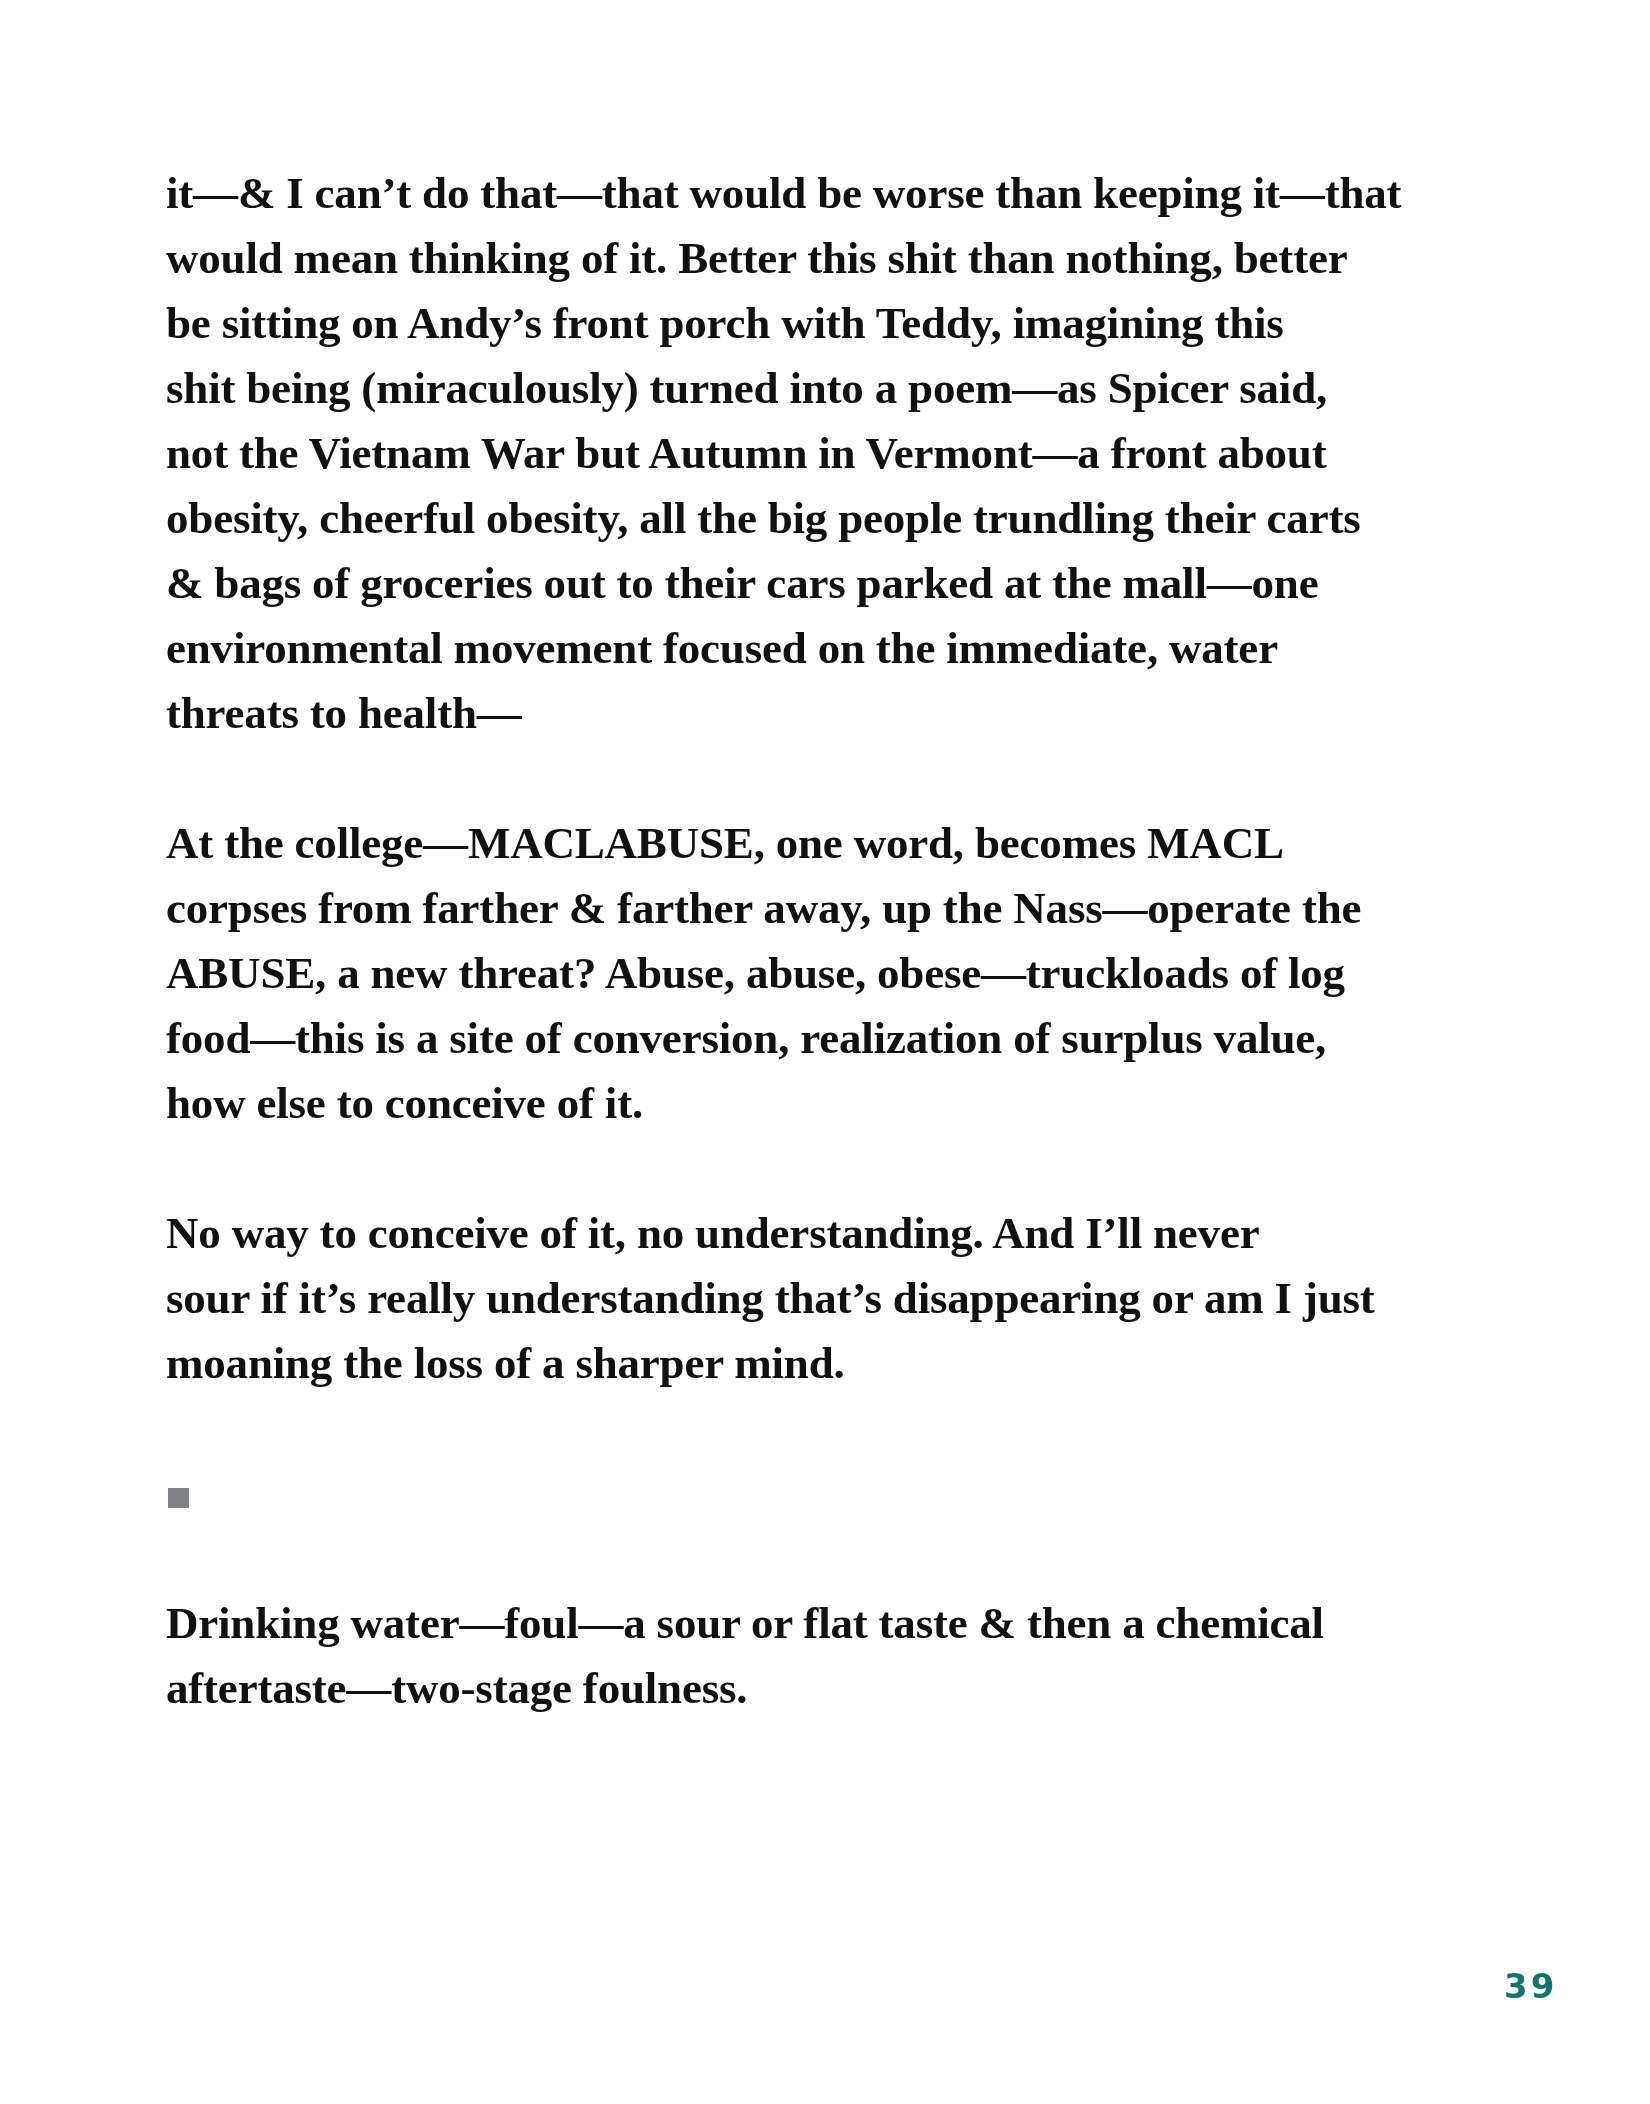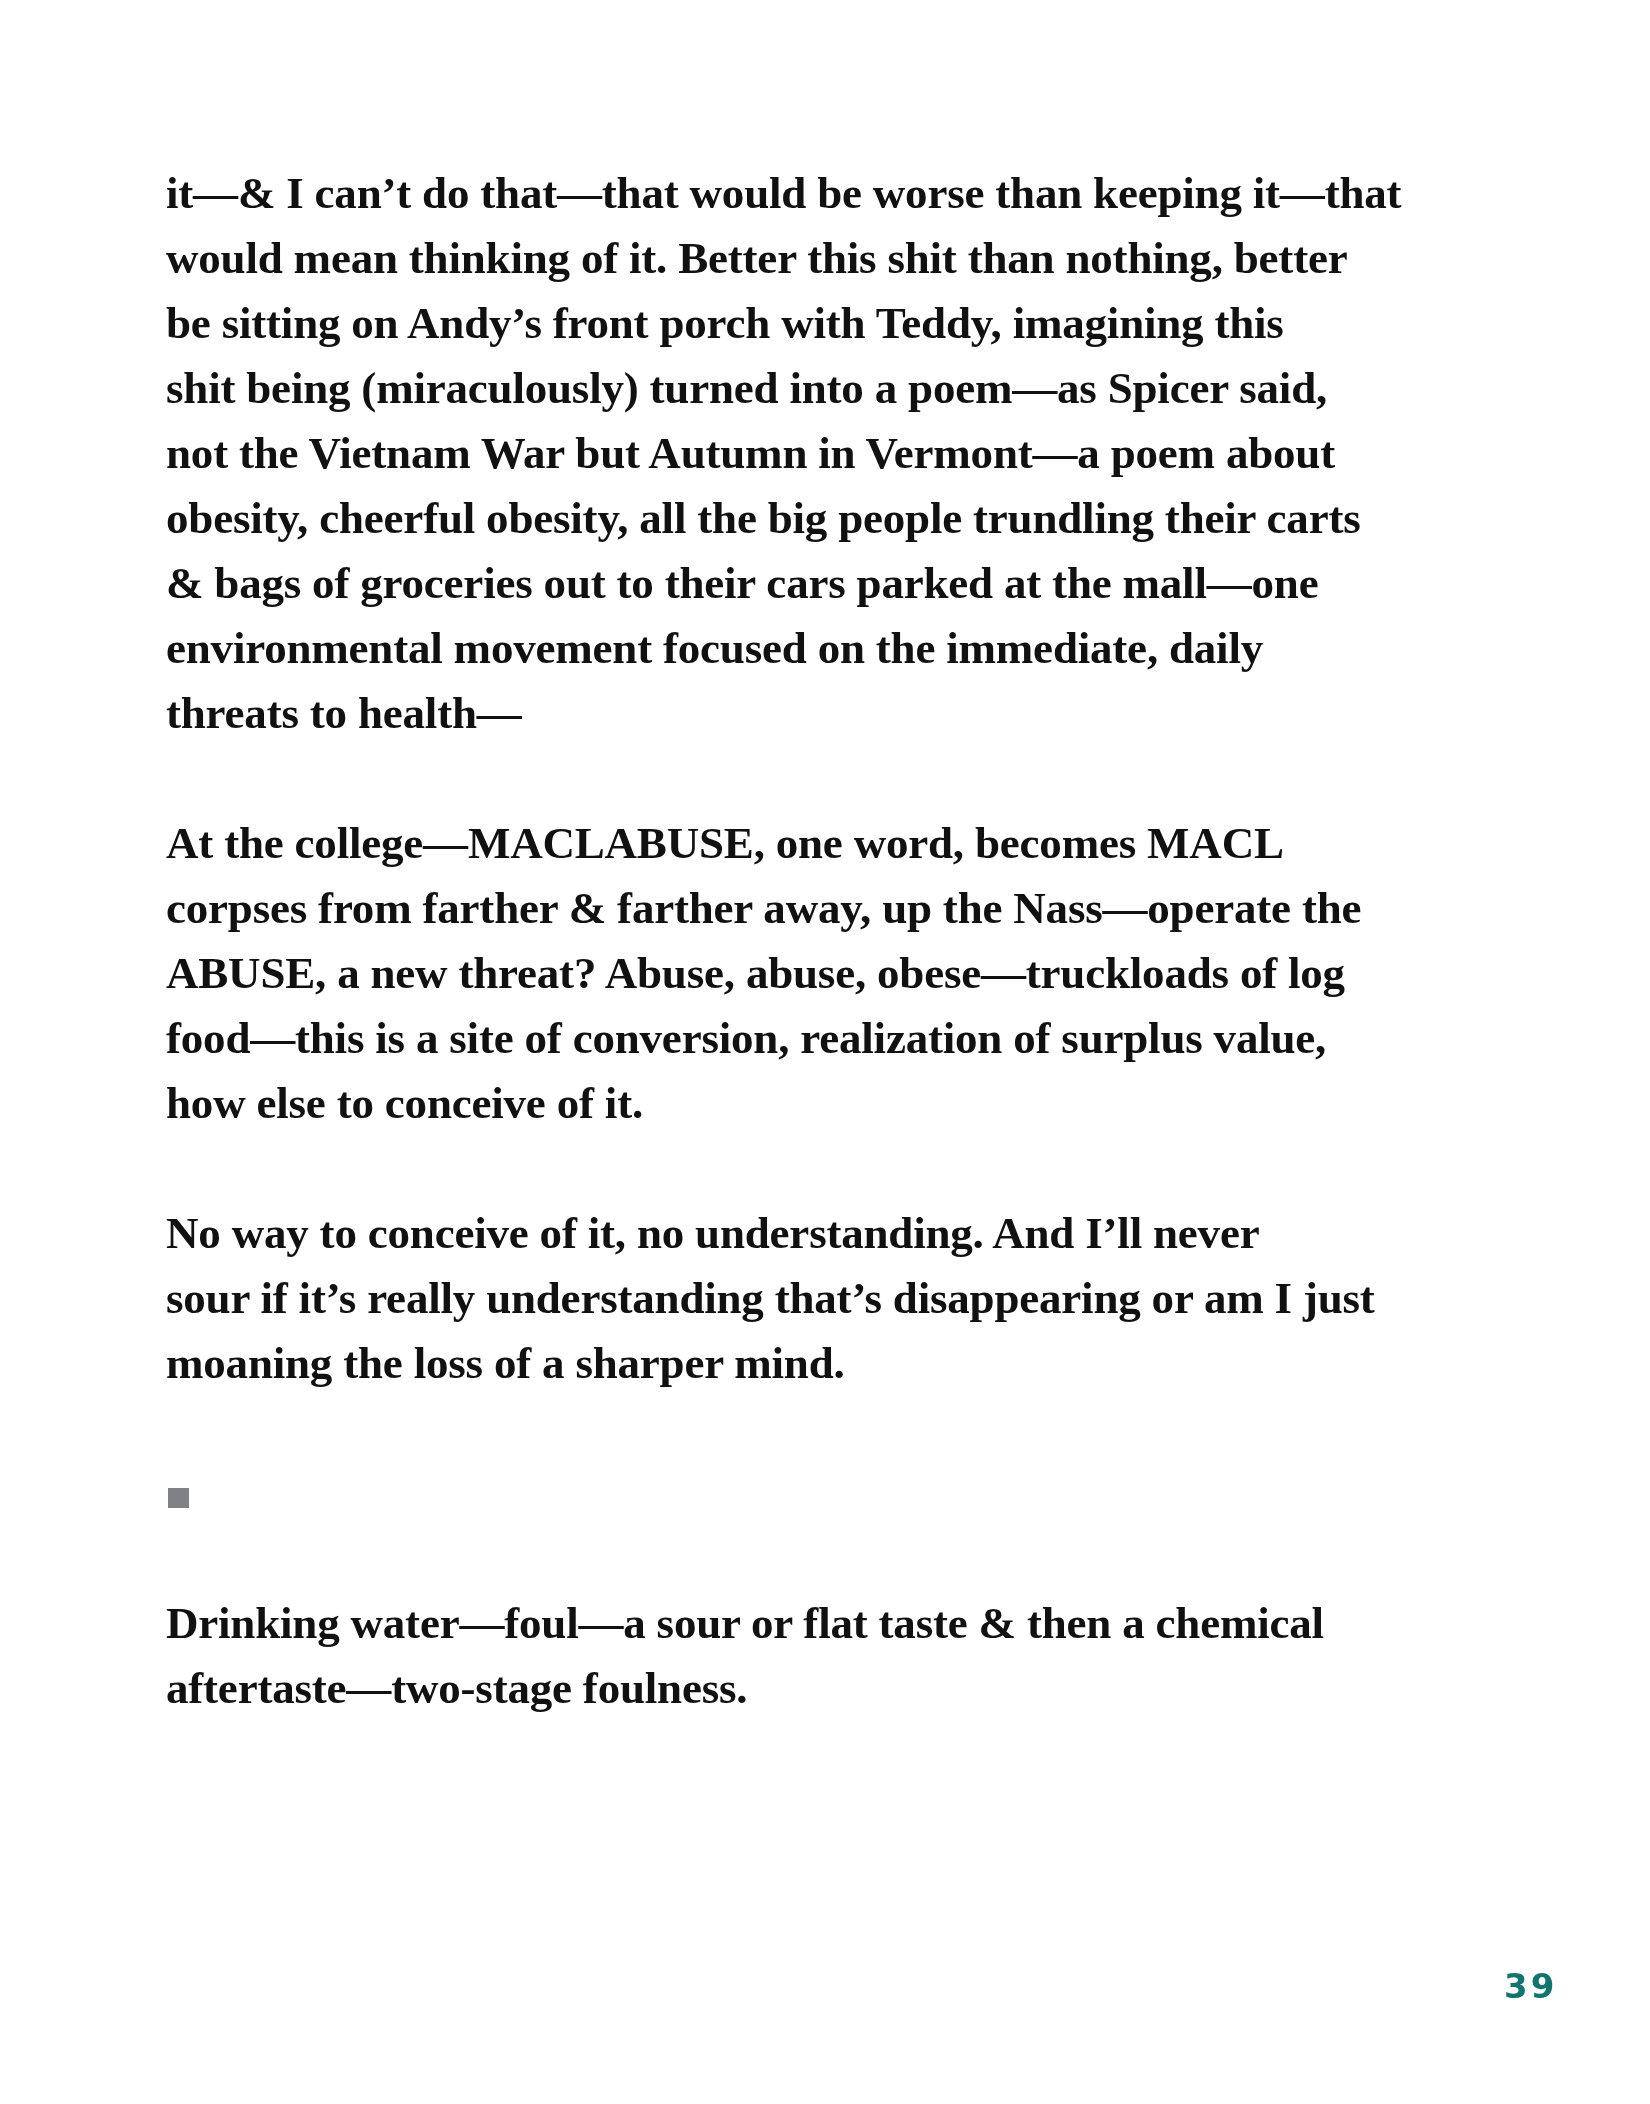--- a/index.html
+++ b/index.html
@@ -30,24 +30,24 @@
 <body>
 
 <div class="page">
   <div class="text">
 
     <div class="para">
       <span class="line">it—&amp; I can’t do that—that would be worse than keeping it—that</span>
       <span class="line">would mean thinking of it. Better this shit than nothing, better</span>
       <span class="line">be sitting on Andy’s front porch with Teddy, imagining this</span>
       <span class="line">shit being (miraculously) turned into a poem—as Spicer said,</span>
-      <span class="line">not the Vietnam War but Autumn in Vermont—a poem about</span>
+      <span class="line">not the Vietnam War but Autumn in Vermont—a front about</span>
       <span class="line">obesity, cheerful obesity, all the big people trundling their carts</span>
       <span class="line">&amp; bags of groceries out to their cars parked at the mall—one</span>
-      <span class="line">environmental movement focused on the immediate, daily</span>
+      <span class="line">environmental movement focused on the immediate, water</span>
       <span class="line">threats to health—</span>
     </div>
 
     <div class="para">
       <span class="line">At the college—MACLABUSE, one word, becomes MACL</span>
       <span class="line">corpses from farther &amp; farther away, up the Nass—operate the</span>
       <span class="line">ABUSE, a new threat? Abuse, abuse, obese—truckloads of log</span>
       <span class="line">food—this is a site of conversion, realization of surplus value,</span>
       <span class="line">how else to conceive of it.</span>
     </div>

